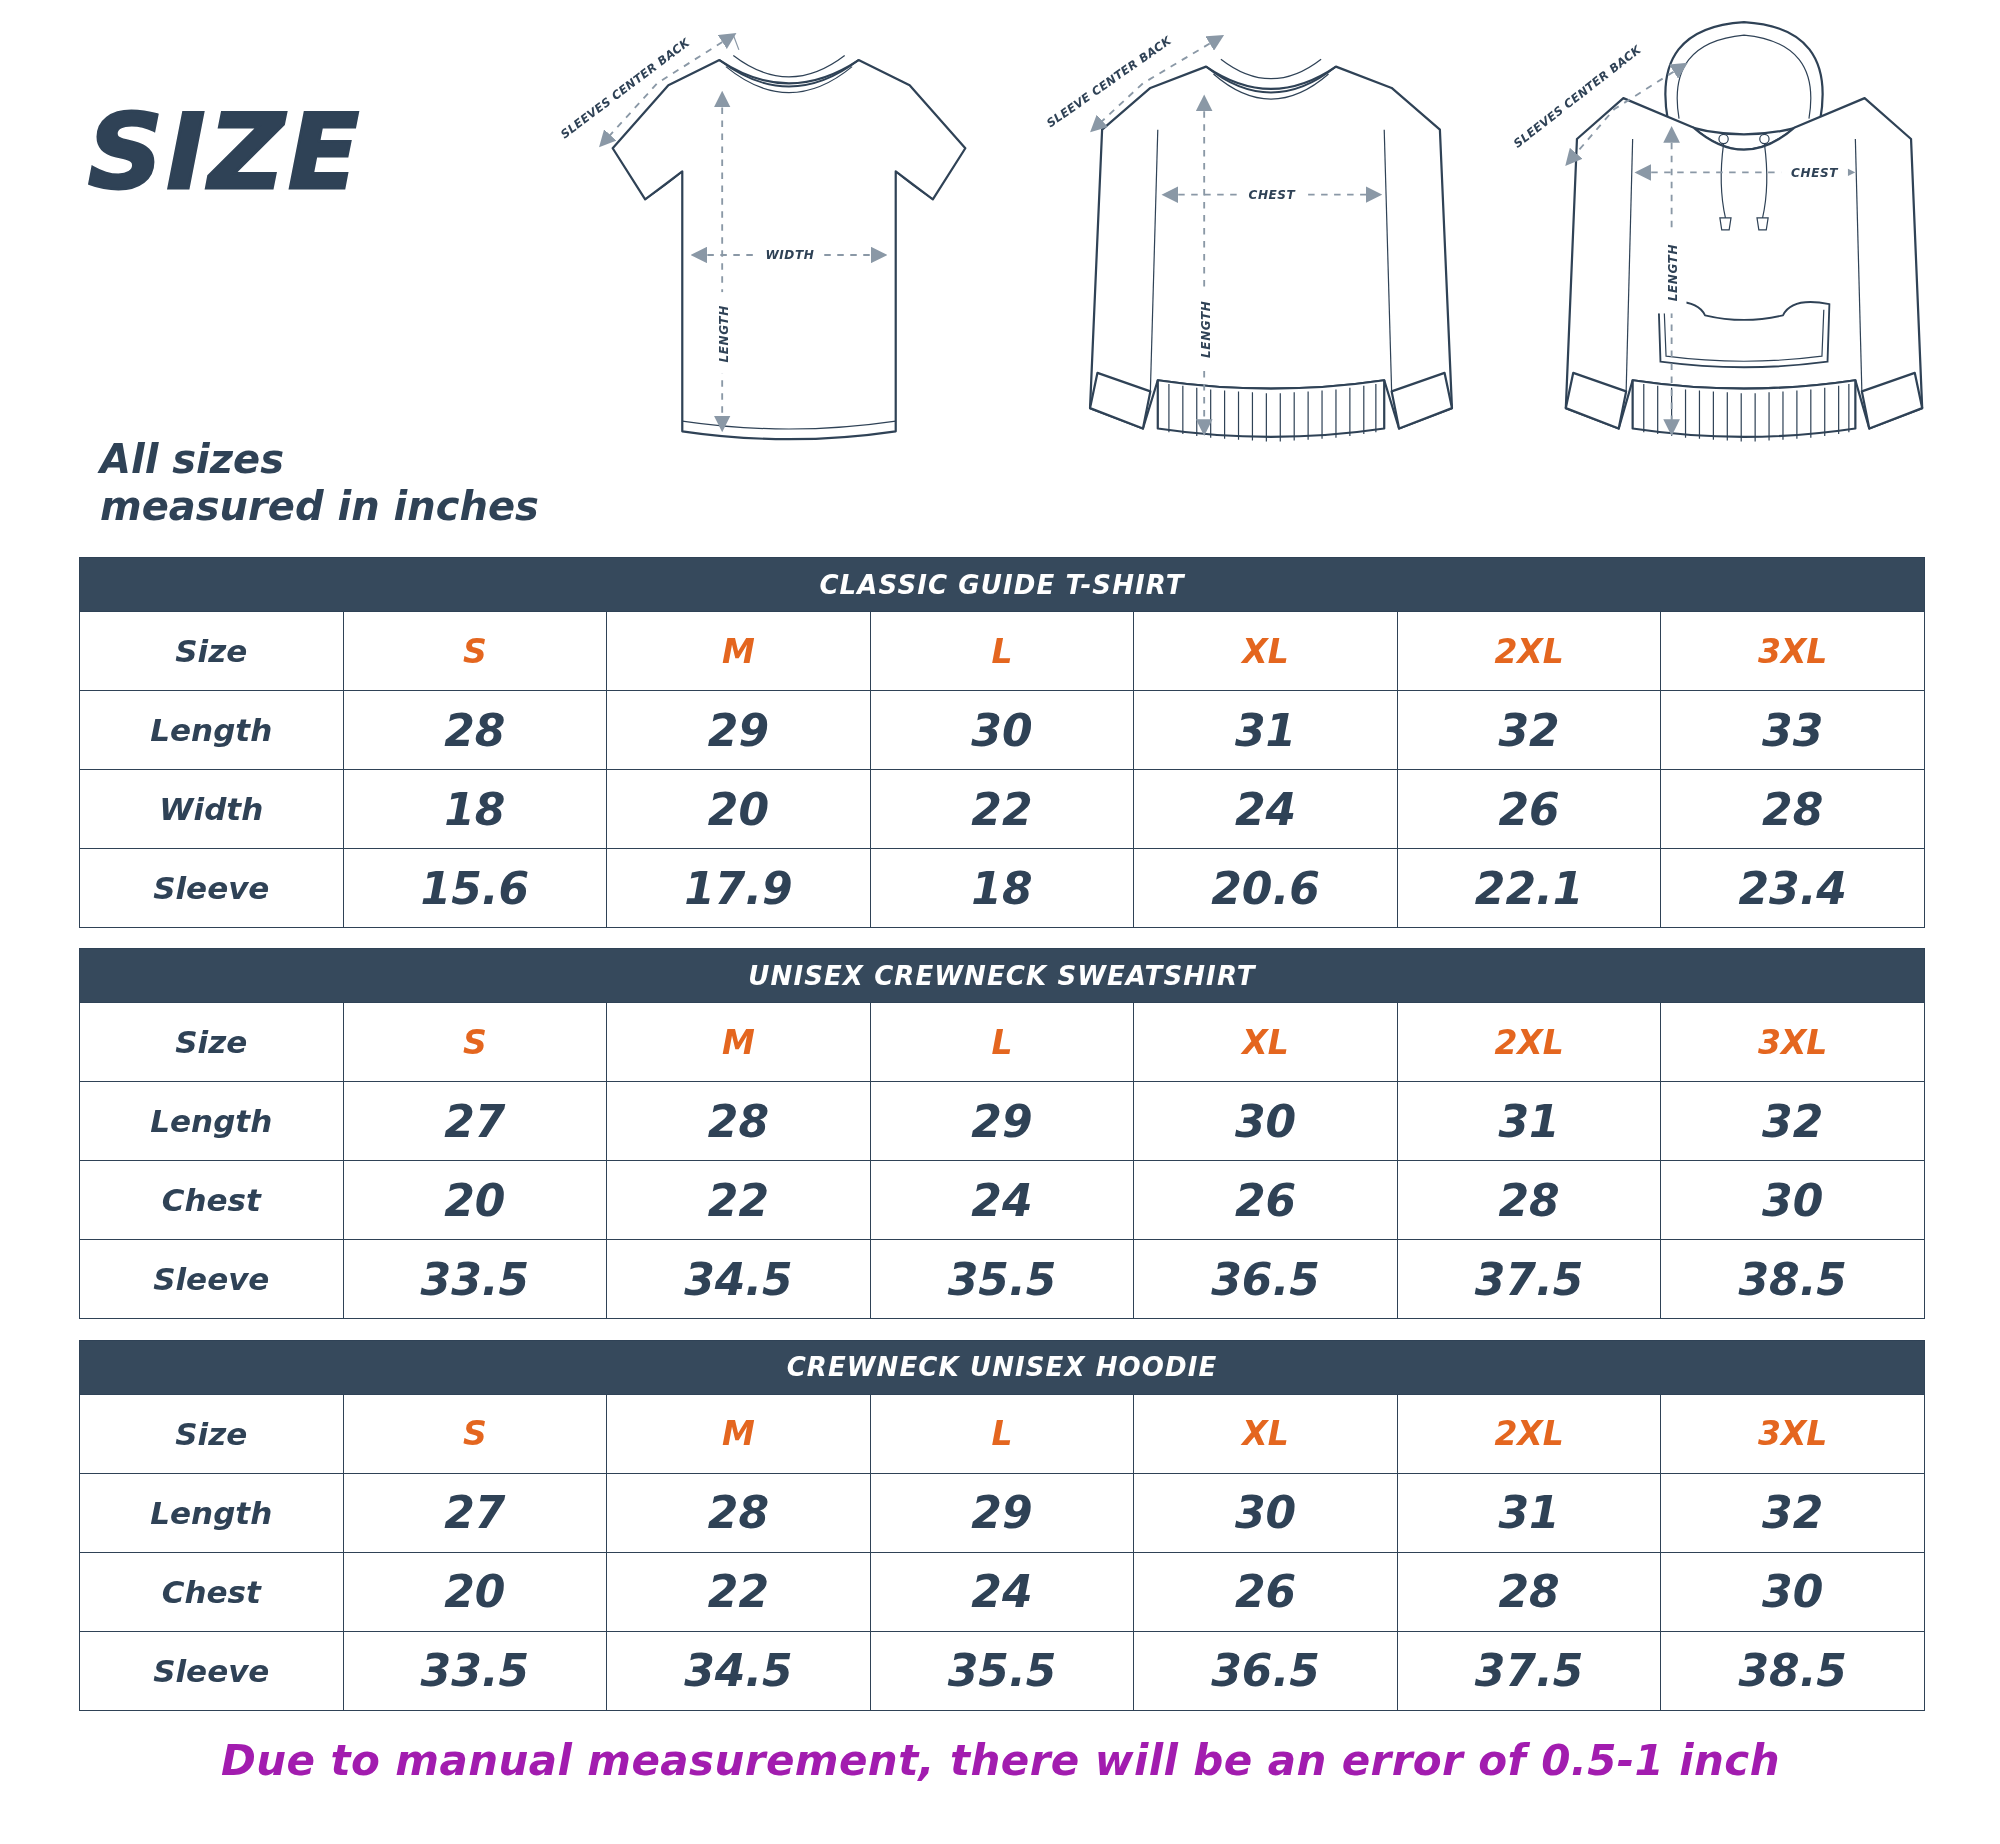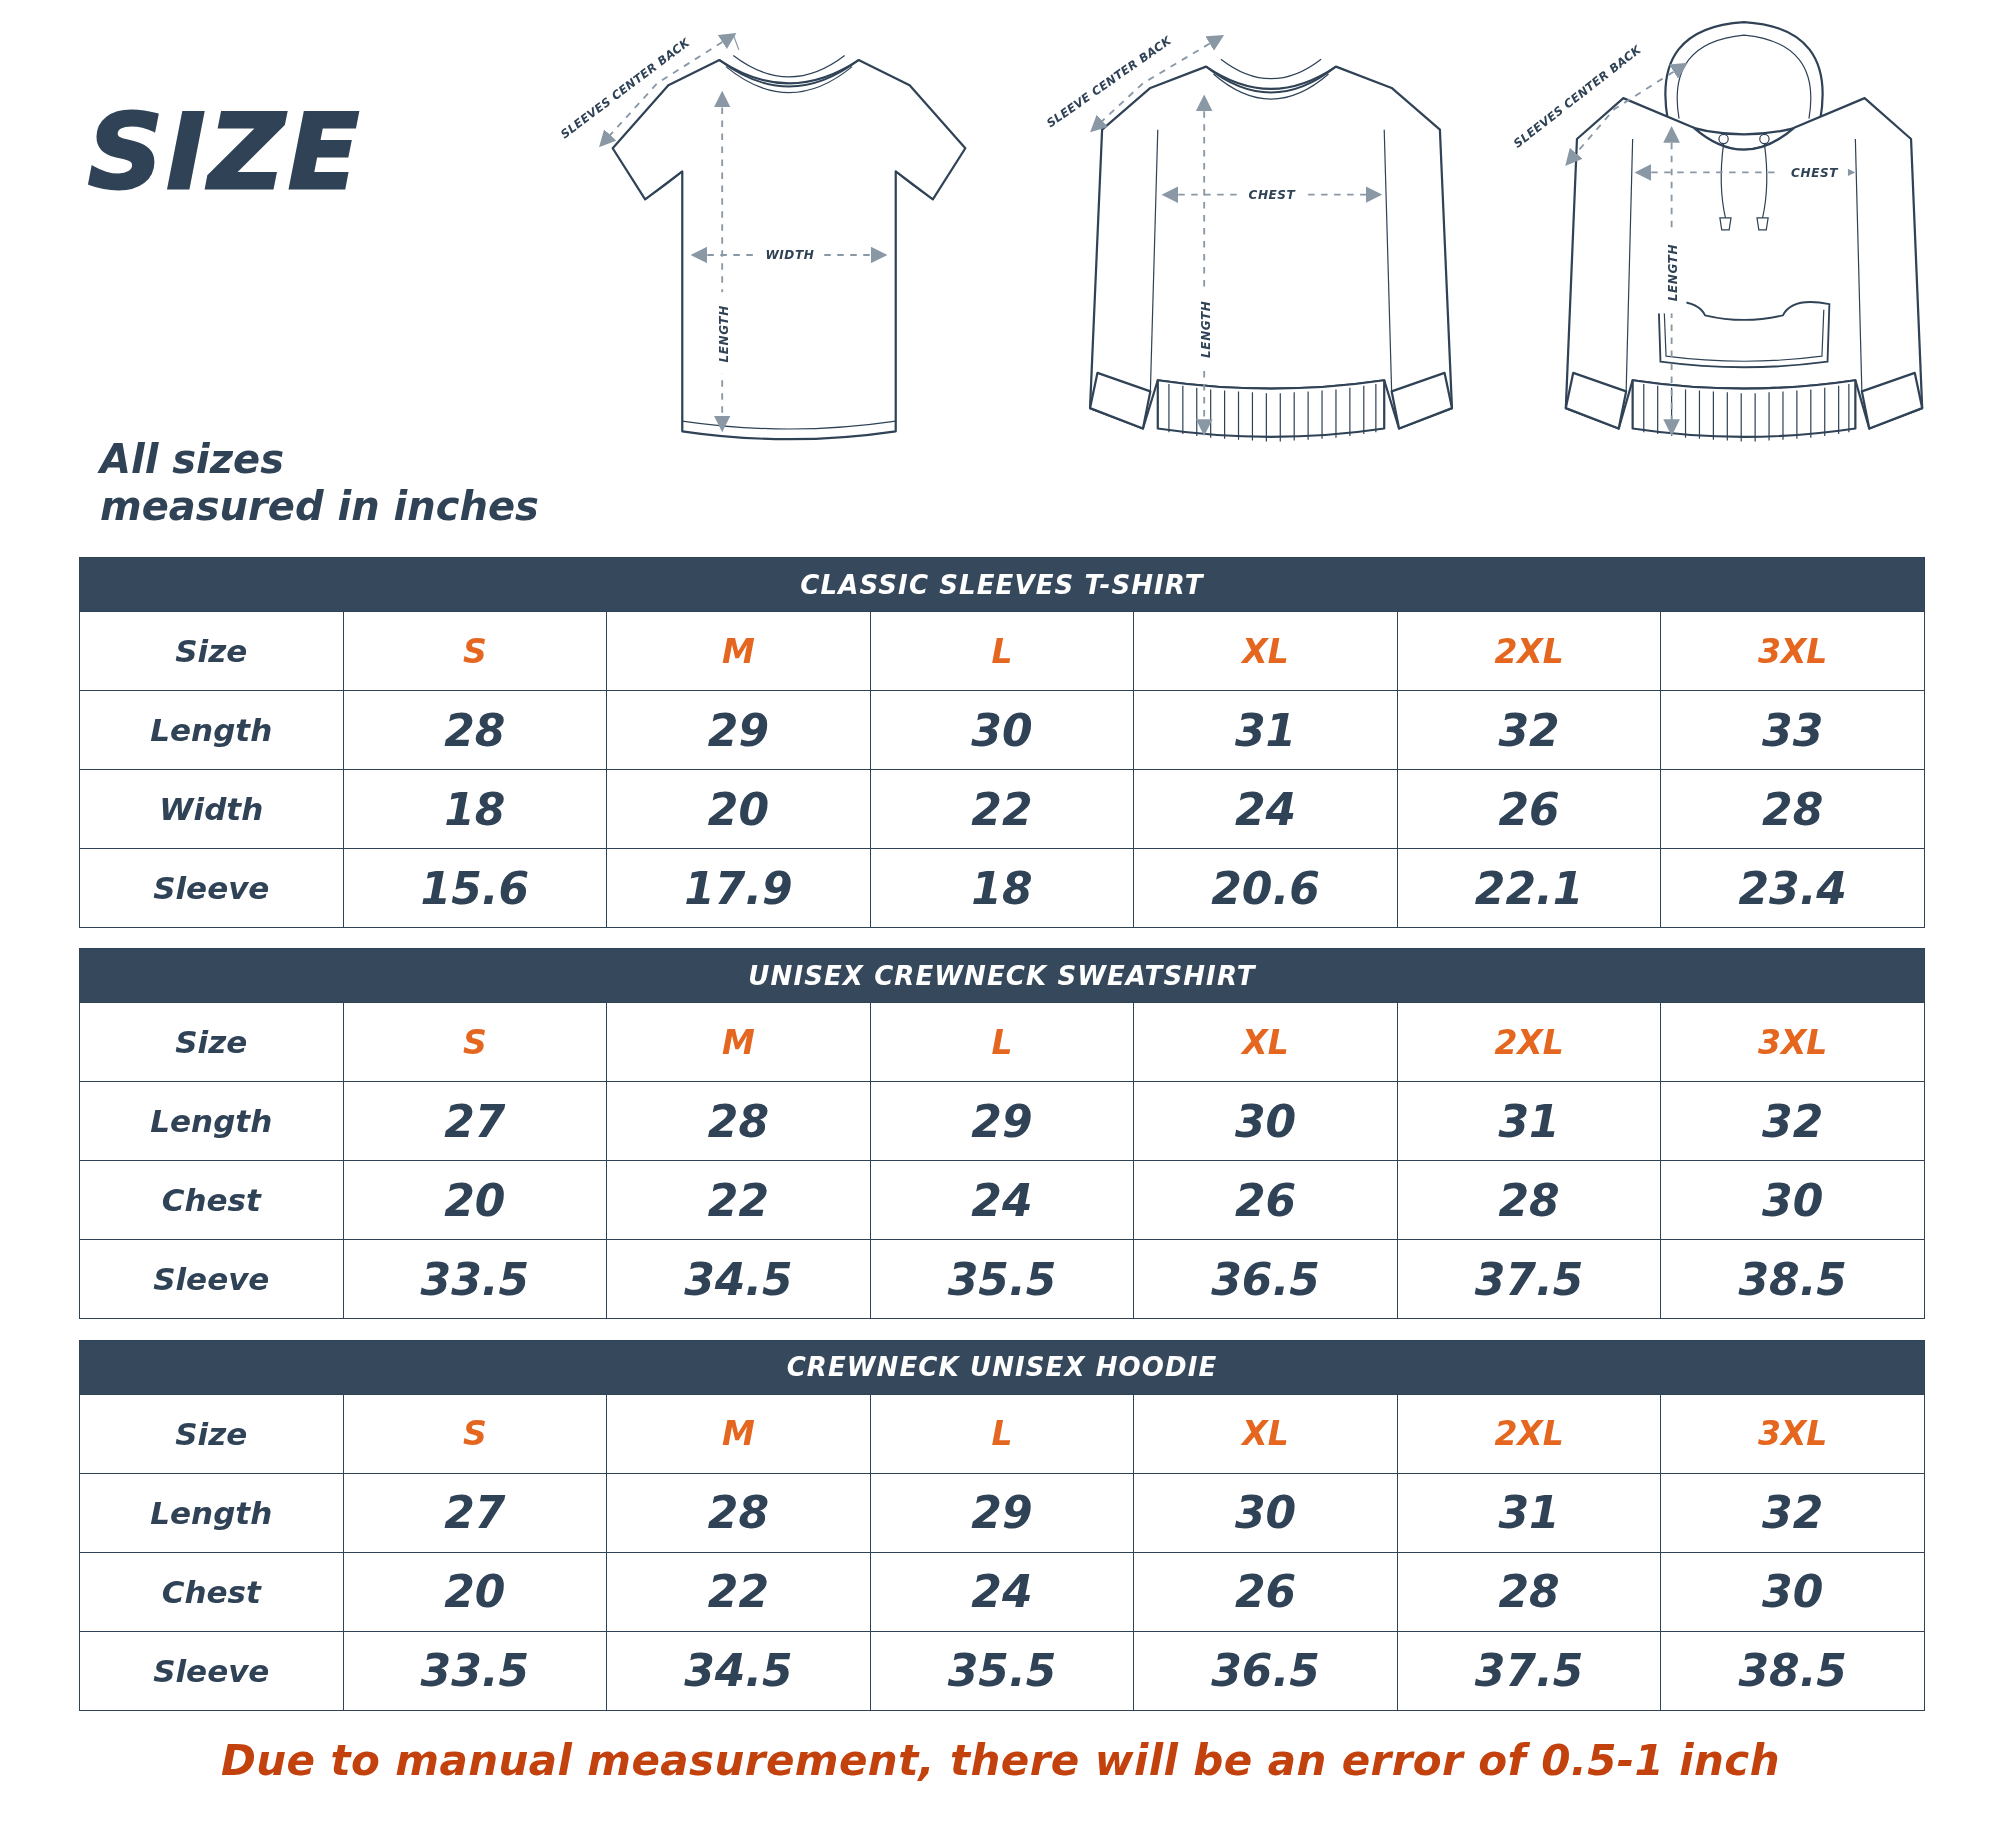--- a/index.html
+++ b/index.html
@@ -139,21 +139,21 @@
     height: 79px;
   }
   .footnote {
     position: absolute;
     left: 0; right: 0;
     top: 1736px;
     text-align: center;
     font-family: "DejaVu Sans", sans-serif;
     font-weight: 700;
     font-size: 42px;
-    color: #c2410c;
+    color: #a21caf;
     letter-spacing: 0.4px;
   }
 </style>
 </head>
 <body>
 
 <div class="page">
 
   <div class="header">
     <div class="title-block">
@@ -275,21 +275,21 @@
       </div>
 
     </div>
   </div>
 
   <div class="tables">
 
     <table class="size-table">
       <tbody>
         <tr class="band">
-          <td colspan="7">CLASSIC SLEEVES T-SHIRT</td>
+          <td colspan="7">CLASSIC GUIDE T-SHIRT</td>
         </tr>
         <tr>
           <td class="rowlabel">Size</td>
           <td class="sizehead">S</td>
           <td class="sizehead">M</td>
           <td class="sizehead">L</td>
           <td class="sizehead">XL</td>
           <td class="sizehead">2XL</td>
           <td class="sizehead">3XL</td>
         </tr>

